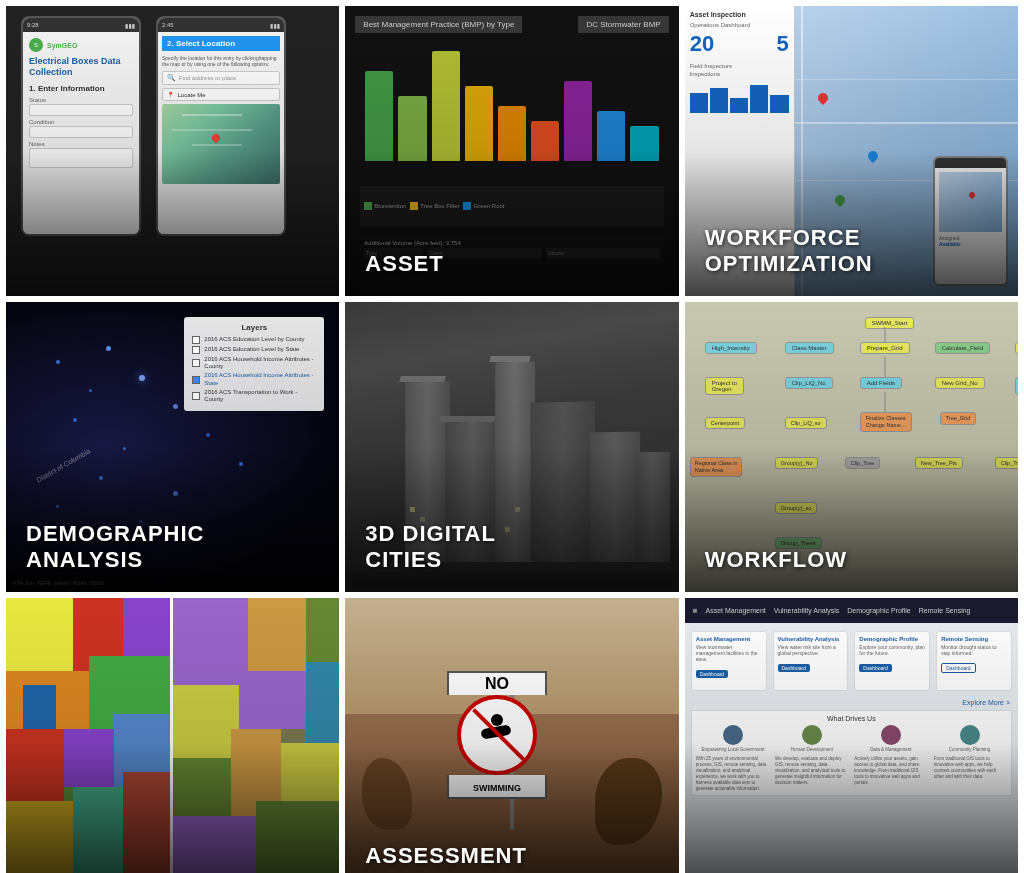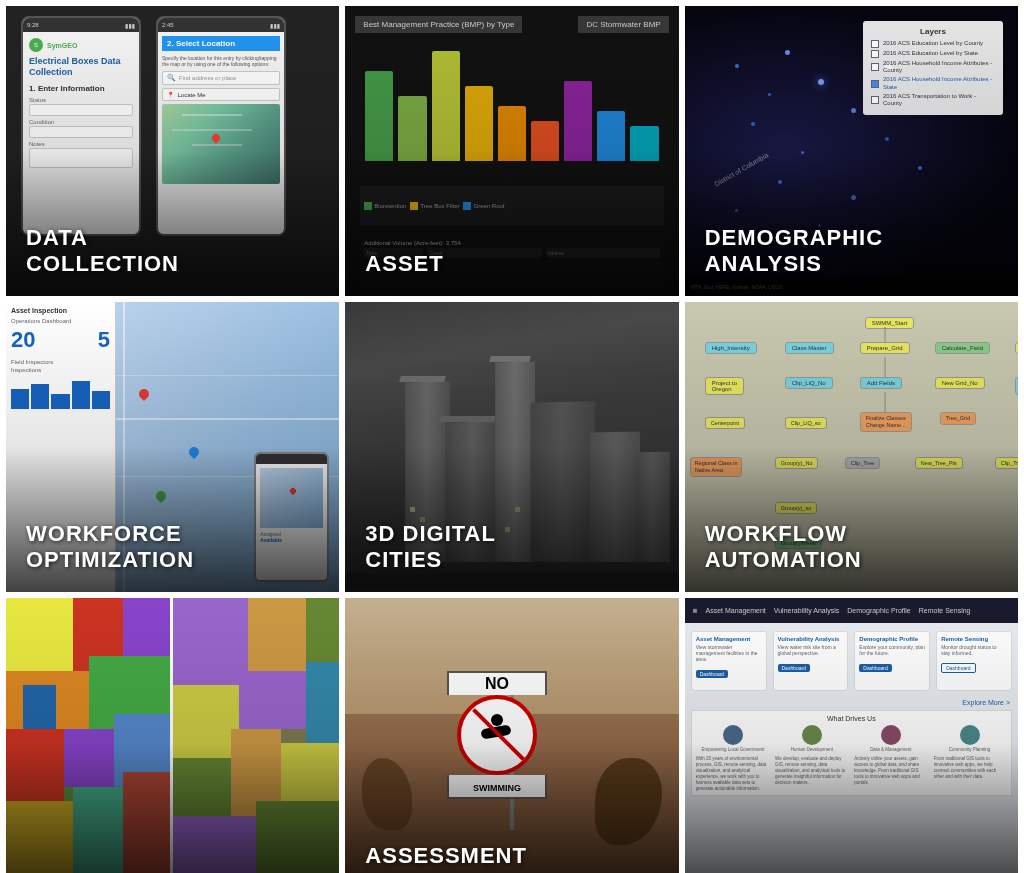--- a/index.html
+++ b/index.html
@@ -470,24 +470,20 @@
           <span>Locate Me</span>
         </div>
         <div class="map-preview">
           <div style="position:absolute;top:10px;left:20px;width:60px;height:2px;background:rgba(255,255,255,0.4);"></div>
           <div style="position:absolute;top:25px;left:10px;width:80px;height:2px;background:rgba(255,255,255,0.3);"></div>
           <div style="position:absolute;top:40px;left:30px;width:50px;height:2px;background:rgba(255,255,255,0.3);"></div>
         </div>
       </div>
     </div>
     <div class="overlay"></div>
-    <div class="label">
-      <span>DATA</span><br>
-      <span>COLLECTION</span>
-    </div>
   </div>
 
   <div class="grid-item bg-asset-mgmt">
     <div style="position:absolute;inset:0;background:#111;">
 
       <div style="position:absolute;top:10px;left:10px;right:10px;display:flex;justify-content:space-between;">
         <div style="background:rgba(60,60,60,0.9);padding:4px 8px;font-size:8px;color:#ccc;">Best Management Practice (BMP) by Type</div>
         <div style="background:rgba(60,60,60,0.9);padding:4px 8px;font-size:8px;color:#ccc;">DC Stormwater BMP</div>
       </div>
 
@@ -514,20 +510,72 @@
         <div style="display:flex;gap:4px;">
           <div style="flex:1;background:#222;padding:2px;font-size:5px;color:#888;">Type</div>
           <div style="flex:2;background:#222;padding:2px;font-size:5px;color:#888;">Count</div>
           <div style="flex:2;background:#222;padding:2px;font-size:5px;color:#888;">Volume</div>
         </div>
       </div>
     </div>
     <div class="overlay"></div>
     <div class="label">
       <span>ASSET</span><br>
+    </div>
+  </div>
+
+  <div class="grid-item bg-workforce">
+    <div style="position:absolute;inset:0;background:#e0e0e0;">
+
+      <div style="position:absolute;inset:0;background:linear-gradient(135deg,#c8daf0 0%,#b0cce8 30%,#98bde0 60%,#7faed8 100%);">
+
+        <div style="position:absolute;top:40%;left:0;right:0;height:2px;background:rgba(255,255,255,0.5);"></div>
+        <div style="position:absolute;top:0;bottom:0;left:35%;width:2px;background:rgba(255,255,255,0.5);"></div>
+        <div style="position:absolute;top:60%;left:0;right:0;height:1px;background:rgba(255,255,255,0.3);"></div>
+        <div style="position:absolute;top:25%;left:0;right:0;height:1px;background:rgba(255,255,255,0.3);"></div>
+
+        <div style="position:absolute;top:30%;left:40%;width:10px;height:10px;background:#e53935;border-radius:50% 50% 50% 0;transform:rotate(-45deg);"></div>
+        <div style="position:absolute;top:50%;left:55%;width:10px;height:10px;background:#1e88e5;border-radius:50% 50% 50% 0;transform:rotate(-45deg);"></div>
+        <div style="position:absolute;top:65%;left:45%;width:10px;height:10px;background:#43a047;border-radius:50% 50% 50% 0;transform:rotate(-45deg);"></div>
+      </div>
+
+      <div style="position:absolute;top:0;left:0;width:110px;bottom:0;background:#fff;border-right:1px solid #ccc;padding:5px;overflow:hidden;">
+        <div style="font-size:7px;font-weight:bold;color:#333;margin-bottom:4px;">Asset Inspection</div>
+        <div style="font-size:6px;color:#666;margin-bottom:3px;">Operations Dashboard</div>
+        <div style="display:flex;justify-content:space-between;margin-bottom:6px;">
+          <div style="font-size:22px;font-weight:bold;color:#1565C0;">20</div>
+          <div style="font-size:22px;font-weight:bold;color:#1565C0;">5</div>
+        </div>
+        <div style="font-size:6px;color:#666;margin-bottom:2px;">Field Inspectors</div>
+        <div style="font-size:6px;color:#666;margin-bottom:6px;">Inspections</div>
+
+        <div style="display:flex;align-items:flex-end;height:30px;gap:2px;">
+          <div style="flex:1;height:20px;background:#1565C0;"></div>
+          <div style="flex:1;height:25px;background:#1565C0;"></div>
+          <div style="flex:1;height:15px;background:#1565C0;"></div>
+          <div style="flex:1;height:28px;background:#1565C0;"></div>
+          <div style="flex:1;height:18px;background:#1565C0;"></div>
+        </div>
+      </div>
+
+      <div style="position:absolute;bottom:10px;right:10px;width:75px;height:130px;background:#fff;border:2px solid #888;border-radius:6px;overflow:hidden;">
+        <div style="background:#333;height:10px;"></div>
+        <div style="padding:4px;">
+          <div style="height:60px;background:linear-gradient(135deg,#c8daf0,#7faed8);margin-bottom:3px;position:relative;">
+            <div style="position:absolute;top:20px;left:30px;width:6px;height:6px;background:#e53935;border-radius:50% 50% 50% 0;transform:rotate(-45deg);"></div>
+          </div>
+          <div style="font-size:5px;color:#666;">Assigned</div>
+          <div style="font-size:5px;color:#1565C0;font-weight:bold;">Available</div>
+        </div>
+      </div>
+    </div>
+    <div class="overlay"></div>
+    <div class="label">
+      <span>WORKFORCE</span><br>
+      <span>OPTIMIZATION</span>
     </div>
   </div>
 
   <div class="grid-item bg-demographic">
     <div class="demo-map">
 
       <div style="position:absolute;top:20%;left:15%;width:4px;height:4px;background:#4488ff;border-radius:50%;opacity:0.8;"></div>
       <div style="position:absolute;top:30%;left:25%;width:3px;height:3px;background:#4488ff;border-radius:50%;opacity:0.7;"></div>
       <div style="position:absolute;top:15%;left:30%;width:5px;height:5px;background:#6699ff;border-radius:50%;opacity:0.9;"></div>
       <div style="position:absolute;top:40%;left:20%;width:4px;height:4px;background:#3377ee;border-radius:50%;opacity:0.8;"></div>
@@ -572,72 +620,20 @@
     <div style="position:absolute;bottom:0;left:0;right:0;height:18px;background:rgba(0,0,0,0.7);display:flex;align-items:center;padding:0 6px;">
       <span style="font-size:5px;color:#888;">VITA, Esri, HERE, Garmin, NOAA, USGS</span>
     </div>
     <div class="overlay"></div>
     <div class="label">
       <span>DEMOGRAPHIC</span><br>
       <span>ANALYSIS</span>
     </div>
   </div>
 
-  <div class="grid-item bg-workforce">
-    <div style="position:absolute;inset:0;background:#e0e0e0;">
-
-      <div style="position:absolute;inset:0;background:linear-gradient(135deg,#c8daf0 0%,#b0cce8 30%,#98bde0 60%,#7faed8 100%);">
-
-        <div style="position:absolute;top:40%;left:0;right:0;height:2px;background:rgba(255,255,255,0.5);"></div>
-        <div style="position:absolute;top:0;bottom:0;left:35%;width:2px;background:rgba(255,255,255,0.5);"></div>
-        <div style="position:absolute;top:60%;left:0;right:0;height:1px;background:rgba(255,255,255,0.3);"></div>
-        <div style="position:absolute;top:25%;left:0;right:0;height:1px;background:rgba(255,255,255,0.3);"></div>
-
-        <div style="position:absolute;top:30%;left:40%;width:10px;height:10px;background:#e53935;border-radius:50% 50% 50% 0;transform:rotate(-45deg);"></div>
-        <div style="position:absolute;top:50%;left:55%;width:10px;height:10px;background:#1e88e5;border-radius:50% 50% 50% 0;transform:rotate(-45deg);"></div>
-        <div style="position:absolute;top:65%;left:45%;width:10px;height:10px;background:#43a047;border-radius:50% 50% 50% 0;transform:rotate(-45deg);"></div>
-      </div>
-
-      <div style="position:absolute;top:0;left:0;width:110px;bottom:0;background:#fff;border-right:1px solid #ccc;padding:5px;overflow:hidden;">
-        <div style="font-size:7px;font-weight:bold;color:#333;margin-bottom:4px;">Asset Inspection</div>
-        <div style="font-size:6px;color:#666;margin-bottom:3px;">Operations Dashboard</div>
-        <div style="display:flex;justify-content:space-between;margin-bottom:6px;">
-          <div style="font-size:22px;font-weight:bold;color:#1565C0;">20</div>
-          <div style="font-size:22px;font-weight:bold;color:#1565C0;">5</div>
-        </div>
-        <div style="font-size:6px;color:#666;margin-bottom:2px;">Field Inspectors</div>
-        <div style="font-size:6px;color:#666;margin-bottom:6px;">Inspections</div>
-
-        <div style="display:flex;align-items:flex-end;height:30px;gap:2px;">
-          <div style="flex:1;height:20px;background:#1565C0;"></div>
-          <div style="flex:1;height:25px;background:#1565C0;"></div>
-          <div style="flex:1;height:15px;background:#1565C0;"></div>
-          <div style="flex:1;height:28px;background:#1565C0;"></div>
-          <div style="flex:1;height:18px;background:#1565C0;"></div>
-        </div>
-      </div>
-
-      <div style="position:absolute;bottom:10px;right:10px;width:75px;height:130px;background:#fff;border:2px solid #888;border-radius:6px;overflow:hidden;">
-        <div style="background:#333;height:10px;"></div>
-        <div style="padding:4px;">
-          <div style="height:60px;background:linear-gradient(135deg,#c8daf0,#7faed8);margin-bottom:3px;position:relative;">
-            <div style="position:absolute;top:20px;left:30px;width:6px;height:6px;background:#e53935;border-radius:50% 50% 50% 0;transform:rotate(-45deg);"></div>
-          </div>
-          <div style="font-size:5px;color:#666;">Assigned</div>
-          <div style="font-size:5px;color:#1565C0;font-weight:bold;">Available</div>
-        </div>
-      </div>
-    </div>
-    <div class="overlay"></div>
-    <div class="label">
-      <span>WORKFORCE</span><br>
-      <span>OPTIMIZATION</span>
-    </div>
-  </div>
-
   <div class="grid-item bg-3d-cities">
     <div style="position:absolute;inset:0;overflow:hidden;">
 
       <div style="position:absolute;inset:0;background:linear-gradient(170deg,#3a3a3a 0%,#4a4a4a 20%,#3d3d3d 40%,#2a2a2a 100%);">
 
         <div style="position:absolute;bottom:30px;left:60px;width:45px;height:180px;background:linear-gradient(to right,#555,#6a6a6a,#505050);transform:perspective(300px) rotateY(-5deg);"></div>
         <div style="position:absolute;bottom:30px;left:100px;width:55px;height:140px;background:linear-gradient(to right,#4a4a4a,#606060,#484848);transform:perspective(300px) rotateY(-5deg);"></div>
         <div style="position:absolute;bottom:30px;left:150px;width:40px;height:200px;background:linear-gradient(to right,#5a5a5a,#707070,#585858);transform:perspective(300px) rotateY(-5deg);"></div>
         <div style="position:absolute;bottom:30px;left:185px;width:65px;height:160px;background:linear-gradient(to right,#484848,#585858,#464646);transform:perspective(300px) rotateY(-5deg);"></div>
         <div style="position:absolute;bottom:30px;left:245px;width:50px;height:130px;background:linear-gradient(to right,#525252,#626262,#505050);transform:perspective(300px) rotateY(-5deg);"></div>
@@ -699,21 +695,20 @@
 
       <svg style="position:absolute;inset:0;width:100%;height:100%;pointer-events:none;">
         <line x1="200" y1="25" x2="200" y2="40" stroke="#888" stroke-width="1"></line>
         <line x1="200" y1="55" x2="200" y2="75" stroke="#888" stroke-width="1"></line>
         <line x1="200" y1="90" x2="200" y2="110" stroke="#888" stroke-width="1"></line>
       </svg>
     </div>
     <div class="overlay"></div>
     <div class="label">
       <span>WORKFLOW</span><br>
-      <span>AUTOMATION</span>
     </div>
   </div>
 
   <div class="grid-item bg-remote-sensing">
     <div style="position:absolute;inset:0;display:flex;">
 
       <div style="flex:1;position:relative;overflow:hidden;background:#5a8c3a;">
 
         <div style="position:absolute;top:0;left:0;width:40%;height:30%;background:#e8e840;"></div>
         <div style="position:absolute;top:0;left:40%;width:30%;height:25%;background:#cc3322;"></div>

